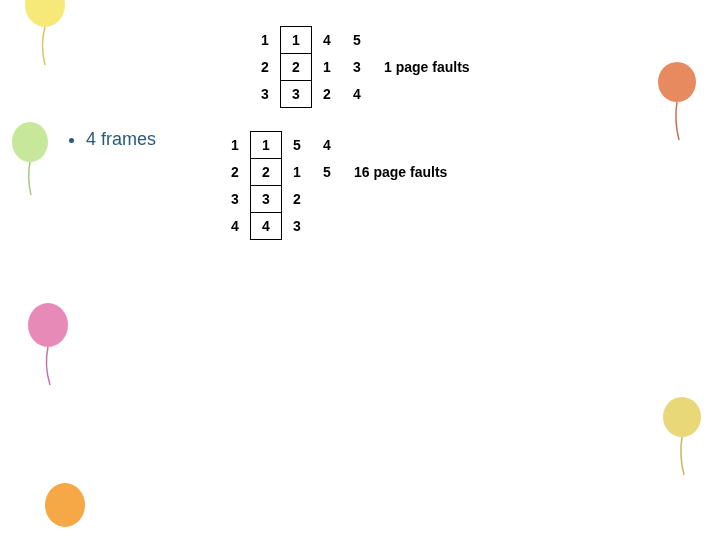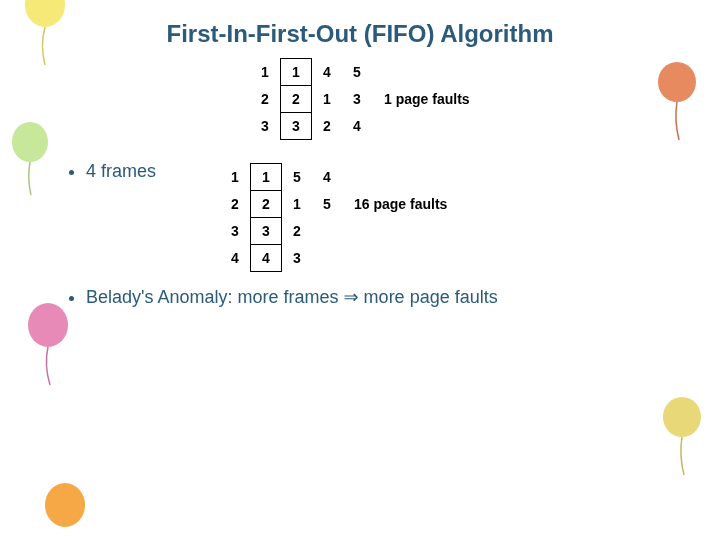--- a/index.html
+++ b/index.html
@@ -108,21 +108,20 @@
 <svg class="bg-decoration balloon5" width="55" height="85">
   <ellipse cx="27" cy="22" rx="19" ry="20" fill="#e88a60"></ellipse>
   <path d="M27 42 Q24 60 29 80" stroke="#c87050" fill="none" stroke-width="1.5"></path>
 </svg>
 <svg class="bg-decoration balloon6" width="55" height="85">
   <ellipse cx="27" cy="22" rx="19" ry="20" fill="#e8d878"></ellipse>
   <path d="M27 42 Q24 60 29 80" stroke="#c8b860" fill="none" stroke-width="1.5"></path>
 </svg>
 
 <div class="content">
-  <div class="title">First-In-First-Out (FIFO) Algorithm</div>
 
 
   <div class="tables-wrap">
     <table class="tbl">
       <tbody>
           <tr>
         <td>1</td>
         <td class="boxed">1</td>
         <td>4</td>
         <td>5</td>
@@ -180,16 +179,13 @@
         <td>4</td>
         <td class="boxed">4</td>
         <td>3</td>
         <td></td>
         <td></td>
       </tr>
     </tbody>
       </table>
   </div>
 
-  <ul class="bullets" style="margin-top:14px;">
-    <li>Belady's Anomaly: more frames ⇒ more page faults</li>
-  </ul>
 </div>
 
 </body></html>

